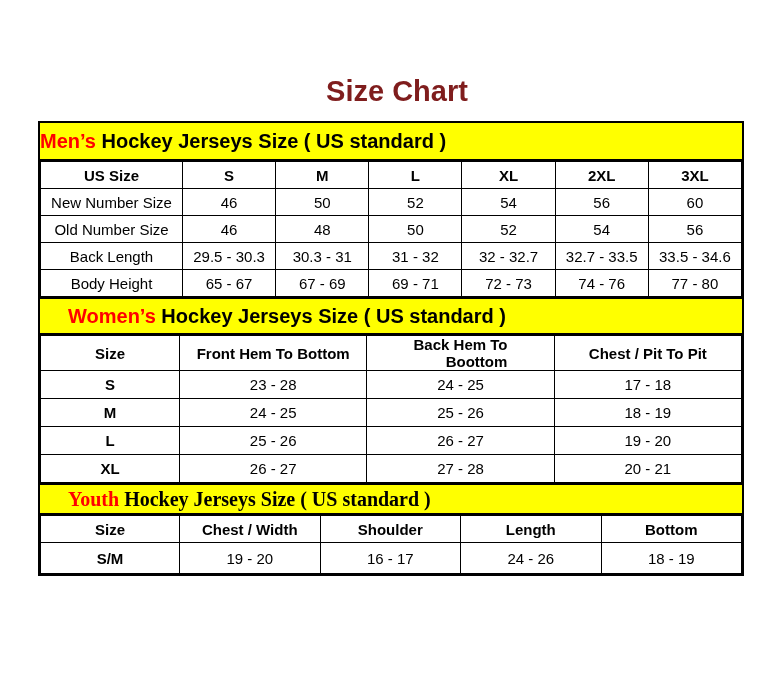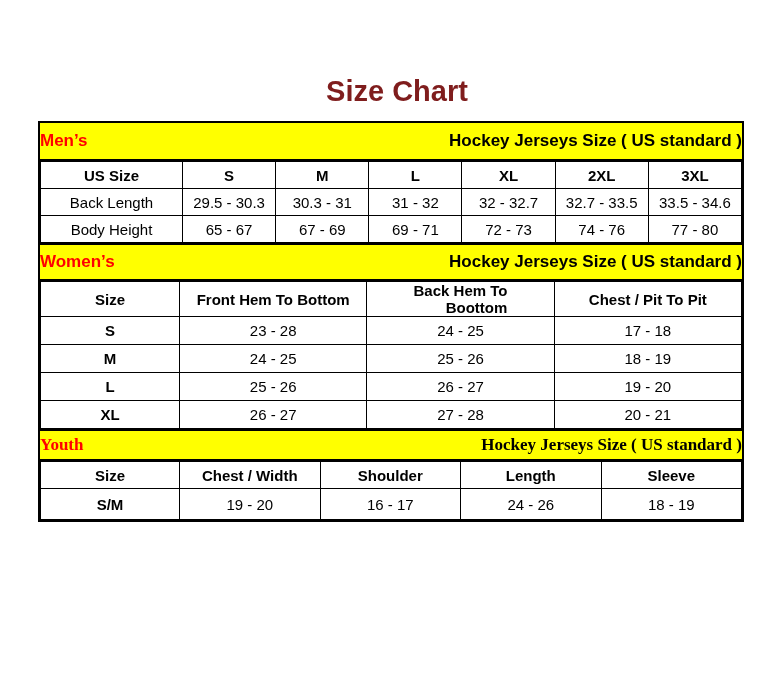--- a/index.html
+++ b/index.html
@@ -15,27 +15,27 @@
     position:absolute; left:0; top:66px; width:100%;
     margin:9px; text-align:center;
     font-size:29px; font-weight:bold; color:#7f1d1d;
   }
   .chart {
     position:absolute; left:38px; top:121px; width:702px;
     border:2px solid #000;
     background:#fff;
   }
   .band {
-    display:flex; align-items:center; justify-content:space-between;
+    display:flex; align-items:center; justify-content:flex-start;
     background:#ffff00;
-    font-weight:bold; font-size:17px;
+    font-weight:bold; font-size:20px;
     border-bottom:2px solid #000;
     white-space:pre-wrap;
   }
-  .band.mid { border-top:2px solid #000; }
+  .band.mid { border-top:2px solid #000;padding-left:28px; }
   .band-mens  { height:36px; }
   .band-womens{ height:34px; }
   .band-youth { height:28px;font-family:Liberation Serif, serif; }
   .band .red { color:#ff0000; }
   table {
     width:100%;
     border-collapse:collapse;
     table-layout:fixed;
   }
   th, td {
@@ -86,20 +86,38 @@
           <tr>
         <th>US Size</th>
         <th>S</th>
         <th>M</th>
         <th>L</th>
         <th>XL</th>
         <th>2XL</th>
         <th>3XL</th>
       </tr>
       <tr>
+        <td>New Number Size</td>
+        <td>46</td>
+        <td>50</td>
+        <td>52</td>
+        <td>54</td>
+        <td>56</td>
+        <td>60</td>
+      </tr>
+      <tr>
+        <td>Old Number Size</td>
+        <td>46</td>
+        <td>48</td>
+        <td>50</td>
+        <td>52</td>
+        <td>54</td>
+        <td>56</td>
+      </tr>
+      <tr>
         <td>Back Length</td>
         <td>29.5 - 30.3</td>
         <td>30.3 - 31</td>
         <td>31 - 32</td>
         <td>32 - 32.7</td>
         <td>32.7 - 33.5</td>
         <td>33.5 - 34.6</td>
       </tr>
       <tr>
         <td>Body Height</td>
@@ -165,21 +183,21 @@
           <col>
           <col>
           <col>
         </colgroup>
       <tbody>
           <tr>
         <th>Size</th>
         <th>Chest / Width</th>
         <th>Shoulder</th>
         <th>Length</th>
-        <th>Sleeve</th>
+        <th>Bottom</th>
       </tr>
       <tr>
         <td class="rowlabel-bold">S/M</td>
         <td>19 - 20</td>
         <td>16 - 17</td>
         <td>24 - 26</td>
         <td>18 - 19</td>
       </tr>
     </tbody>
       </table>

